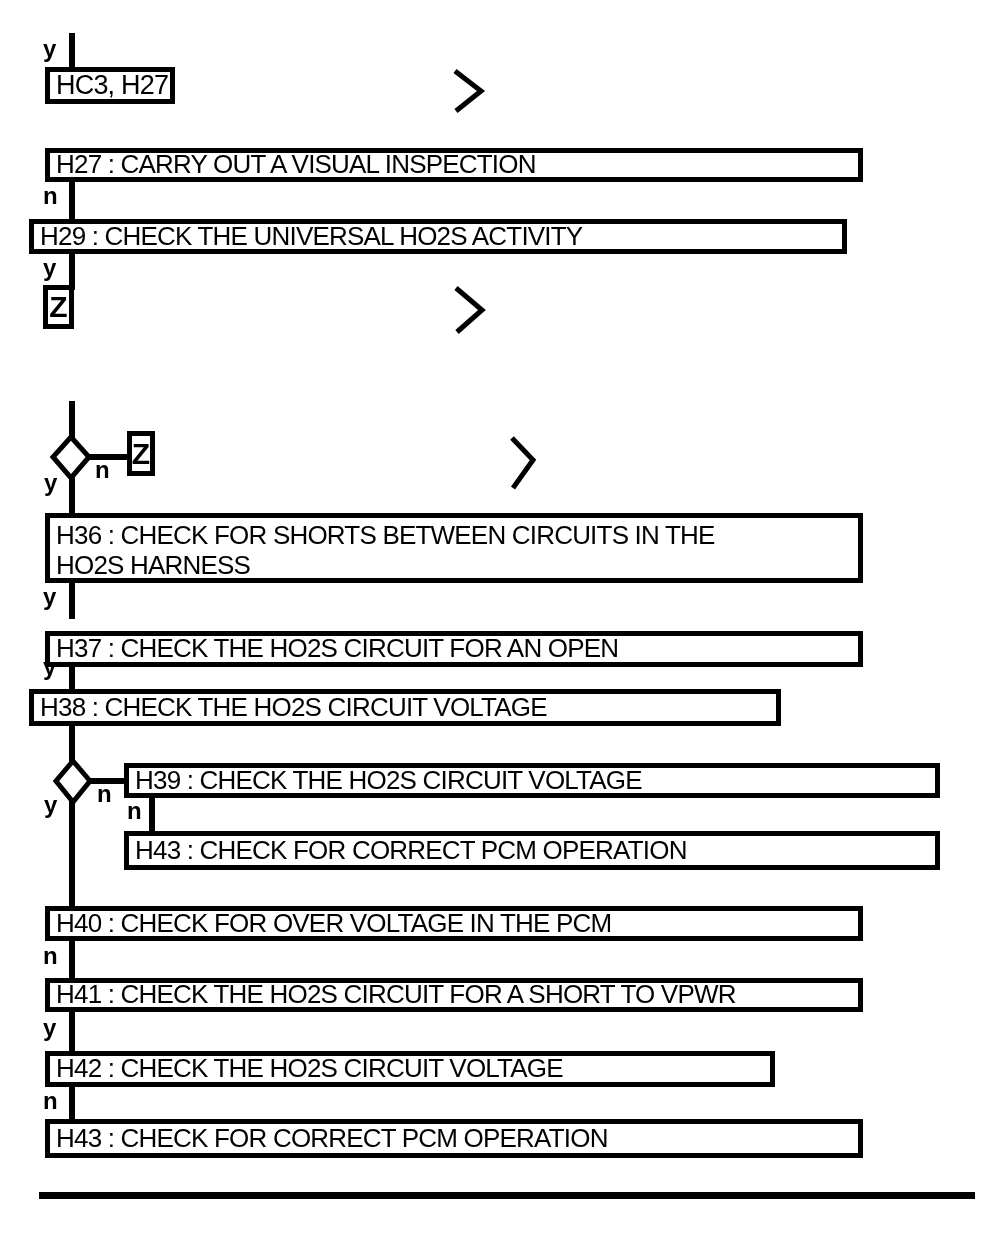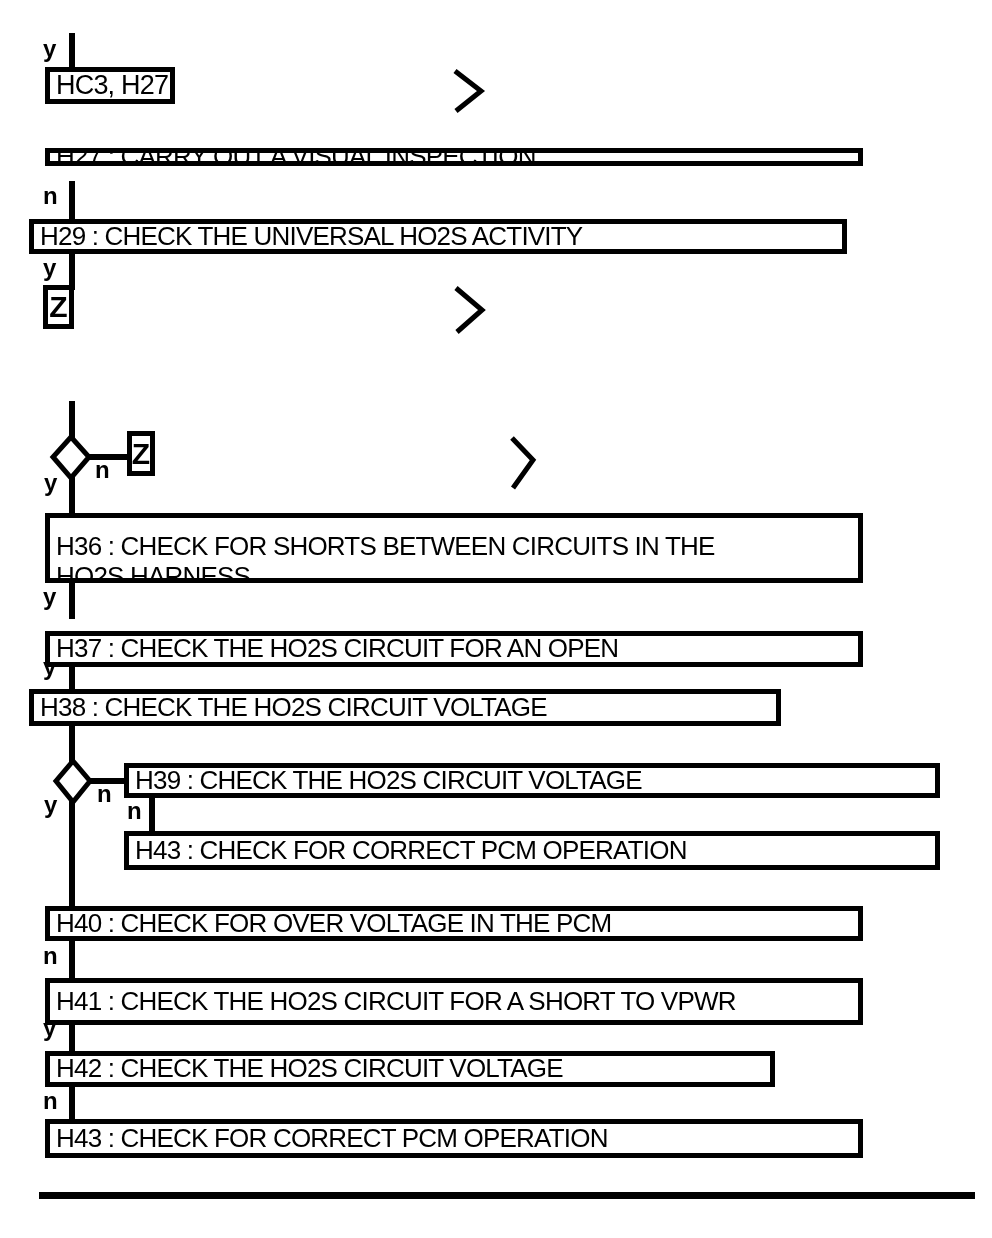--- a/index.html
+++ b/index.html
@@ -24,21 +24,21 @@
     display:flex;
     align-items:center;
     padding:0 6px;
     white-space:nowrap;
     overflow:hidden;
   }
   .node.multiline{
     white-space:pre-line;
     align-items:flex-start;
     line-height:30px;
-    padding-top:13px;
+    padding-top:2px;
   }
   .zbox{
     position:absolute;
     box-sizing:border-box;
     border:5px solid #000;
     background:#fff;
     font-weight:bold;
     font-size:30px;
     display:flex;
     align-items:center;
@@ -100,21 +100,21 @@
   <div class="blabel" style="left:43px;top:655px">y</div>
   <div class="blabel" style="left:97px;top:782px">n</div>
   <div class="blabel" style="left:44px;top:793px">y</div>
   <div class="blabel" style="left:127px;top:799px">n</div>
   <div class="blabel" style="left:43px;top:944px">n</div>
   <div class="blabel" style="left:43px;top:1016px">y</div>
   <div class="blabel" style="left:43px;top:1089px">n</div>
 
   <div class="node entry" style="left:45px;top:67px;width:130px;height:37px">HC3, H27</div>
 
-  <div class="node" style="left:45px;top:148px;width:818px;height:18px">H27 : CARRY OUT A VISUAL INSPECTION</div>
+  <div class="node" style="left:45px;top:148px;width:818px;height:34px">H27 : CARRY OUT A VISUAL INSPECTION</div>
 
   <div class="node" style="left:29px;top:219px;width:818px;height:35px">H29 : CHECK THE UNIVERSAL HO2S ACTIVITY</div>
 
   <div class="zbox" style="left:43px;top:285px;width:31px;height:44px">Z</div>
 
 
   <div class="zbox" style="left:127px;top:431px;width:28px;height:45px">Z</div>
 
   <div class="node multiline" style="left:45px;top:513px;width:818px;height:70px">H36 : CHECK FOR SHORTS BETWEEN CIRCUITS IN THE
 HO2S HARNESS</div>
@@ -122,21 +122,21 @@
   <div class="node" style="left:45px;top:631px;width:818px;height:36px">H37 : CHECK THE HO2S CIRCUIT FOR AN OPEN</div>
 
   <div class="node" style="left:29px;top:689px;width:752px;height:37px">H38 : CHECK THE HO2S CIRCUIT VOLTAGE</div>
 
   <div class="node" style="left:124px;top:763px;width:816px;height:35px">H39 : CHECK THE HO2S CIRCUIT VOLTAGE</div>
 
   <div class="node" style="left:124px;top:831px;width:816px;height:39px">H43 : CHECK FOR CORRECT PCM OPERATION</div>
 
   <div class="node" style="left:45px;top:906px;width:818px;height:35px">H40 : CHECK FOR OVER VOLTAGE IN THE PCM</div>
 
-  <div class="node" style="left:45px;top:978px;width:818px;height:47px">H41 : CHECK THE HO2S CIRCUIT FOR A SHORT TO VPWR</div>
+  <div class="node" style="left:45px;top:978px;width:818px;height:34px">H41 : CHECK THE HO2S CIRCUIT FOR A SHORT TO VPWR</div>
 
   <div class="node" style="left:45px;top:1051px;width:730px;height:36px">H42 : CHECK THE HO2S CIRCUIT VOLTAGE</div>
 
   <div class="node" style="left:45px;top:1119px;width:818px;height:39px">H43 : CHECK FOR CORRECT PCM OPERATION</div>
 
   <div class="rule" style="left:39px;top:1192px;width:936px;height:7px"></div>
 
 </div>
 
 </body></html>

